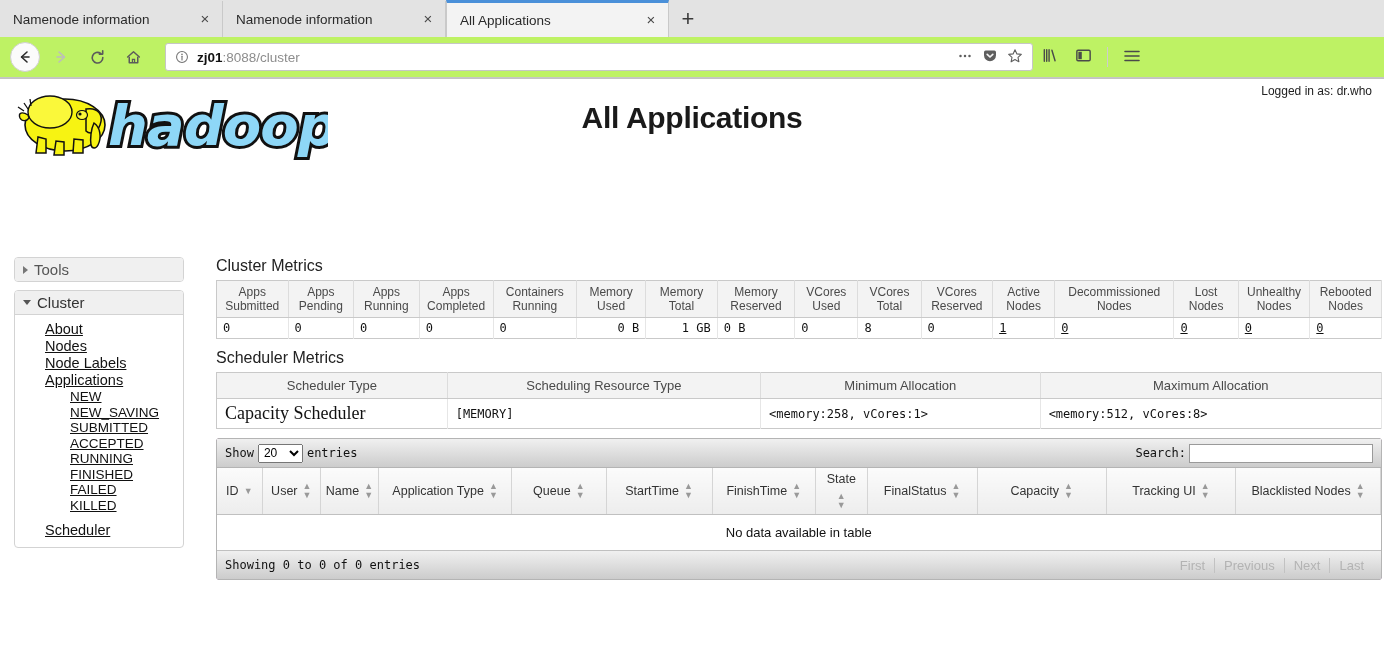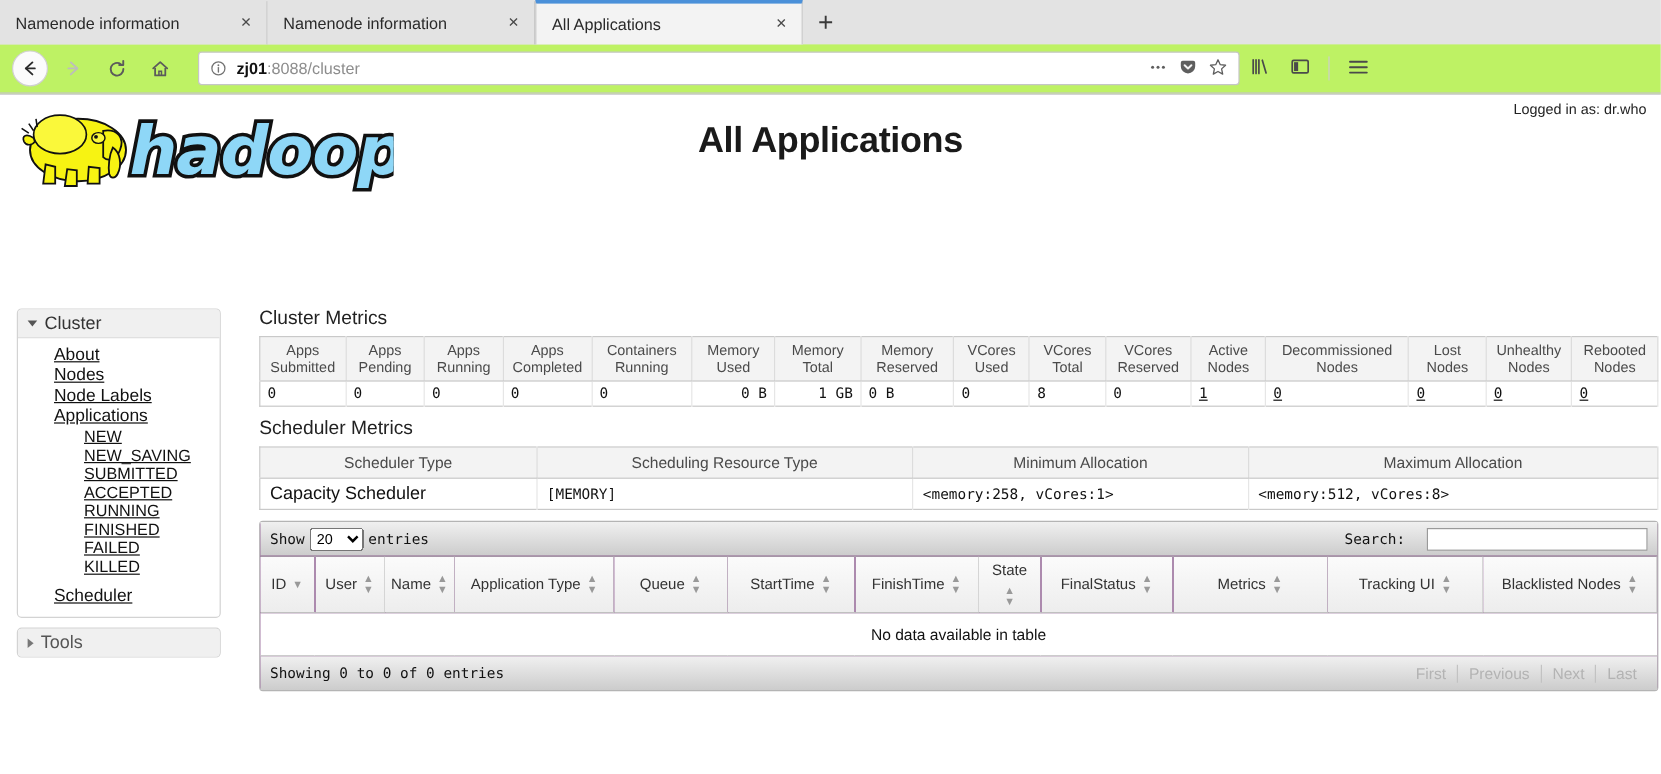--- a/index.html
+++ b/index.html
@@ -302,23 +302,24 @@
     border-bottom: 1px solid #c9c9c9;
     font-weight: normal;
     font-size: 13px;
     color: #4a4a4a;
     padding: 5px 3px;
     text-align: center;
   }
   table.sched td {
     border-right: 1px solid #e6e6e6;
     padding: 4px 8px;
-    font-size: 15px;
+    font-size: 18px;
     color: #111;
     background: #fff;
+    font-family: Liberation Serif, serif;
   }
   table.sched td.mono {
     font-family: "DejaVu Sans Mono", monospace;
     font-size: 12px;
   }
 
   
   .dt-wrap {
     margin-top: 9px;
     border: 1px solid #b4b4b4;
@@ -347,21 +348,21 @@
     font-size: 12px;
     height: 19px;
     padding: 0 1px;
   }
   .dt-filter {
     font-family: "DejaVu Sans Mono", monospace;
     font-size: 12px;
     color: #111;
     display: flex;
     align-items: center;
-    gap: 18px;
+    gap: 3px;
   }
   .dt-filter input {
     width: 176px;
     height: 17px;
     border: 1px solid #9a9a9a;
     font-size: 12px;
     padding: 0 3px;
     background: #fff;
   }
   table.dt {
@@ -556,45 +557,45 @@
         <text x="100" y="60" fill="#111" stroke="#111" stroke-width="6" letter-spacing="-1">hadoop</text>
         <text x="100" y="60" fill="#8ed7f7" letter-spacing="-1">hadoop</text>
       </g>
     </svg>
   </div>
 
   <div class="page-title">All Applications</div>
 
   <div class="sidebar">
     <div class="panel">
+      <div class="panel-head collapsed">
+        <span class="caret-right"></span>
+        <span>Tools</span>
+      </div>
+    </div>
+    <div class="panel">
       <div class="panel-head">
         <span class="caret-down"></span>
         <span>Cluster</span>
       </div>
       <div class="panel-body">
         <a class="nav-link" href="#">About</a>
         <a class="nav-link" href="#">Nodes</a>
         <a class="nav-link" href="#">Node Labels</a>
         <a class="nav-link" href="#">Applications</a>
         <a class="nav-link sub" href="#">NEW</a>
         <a class="nav-link sub" href="#">NEW_SAVING</a>
         <a class="nav-link sub" href="#">SUBMITTED</a>
         <a class="nav-link sub" href="#">ACCEPTED</a>
         <a class="nav-link sub" href="#">RUNNING</a>
         <a class="nav-link sub" href="#">FINISHED</a>
         <a class="nav-link sub" href="#">FAILED</a>
         <a class="nav-link sub" href="#">KILLED</a>
         <div class="nav-gap"></div>
         <a class="nav-link" href="#">Scheduler</a>
-      </div>
-    </div>
-    <div class="panel">
-      <div class="panel-head collapsed">
-        <span class="caret-right"></span>
-        <span>Tools</span>
       </div>
     </div>
   </div>
 
   <div class="main">
 
     <div class="section-title">Cluster Metrics</div>
     <table class="metrics">
       <colgroup>
         <col style="width:6.0%">
@@ -770,21 +771,21 @@
                   </span>
                 </span></th>
             <th><span class="hd">
                   <span>FinalStatus</span>
                   <span class="sort-both">
                     <span>▲</span>
                     <span>▼</span>
                   </span>
                 </span></th>
             <th><span class="hd">
-                  <span>Metrics</span>
+                  <span>Capacity</span>
                   <span class="sort-both">
                     <span>▲</span>
                     <span>▼</span>
                   </span>
                 </span></th>
             <th><span class="hd">
                   <span>Tracking UI</span>
                   <span class="sort-both">
                     <span>▲</span>
                     <span>▼</span>

